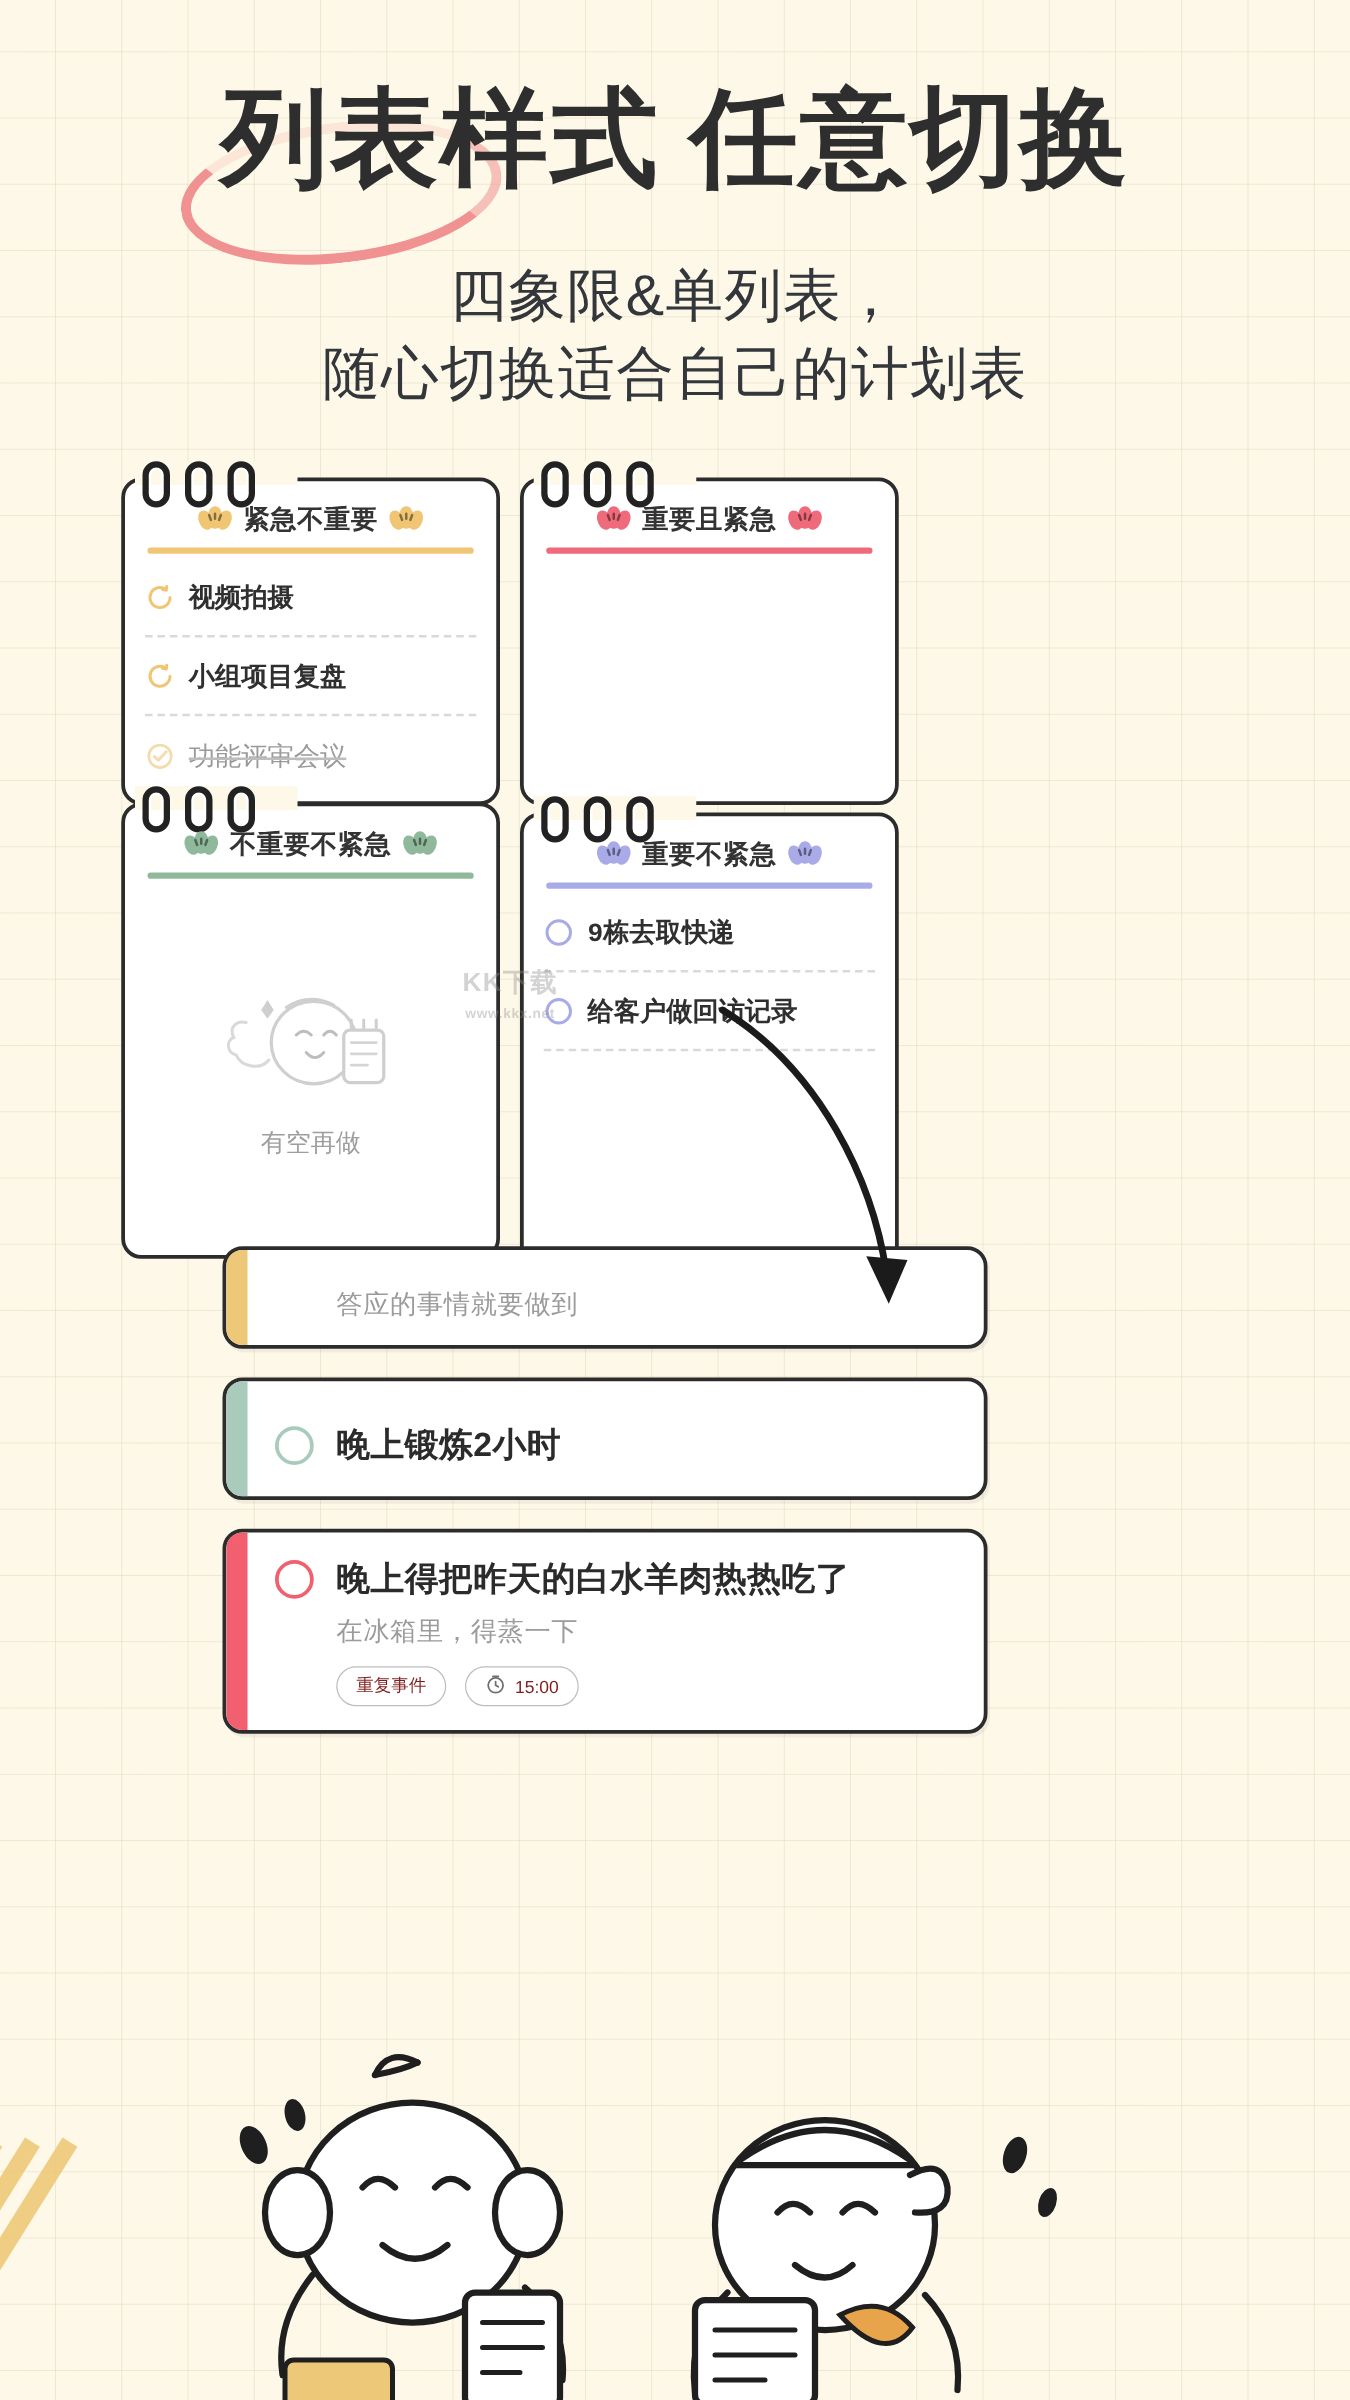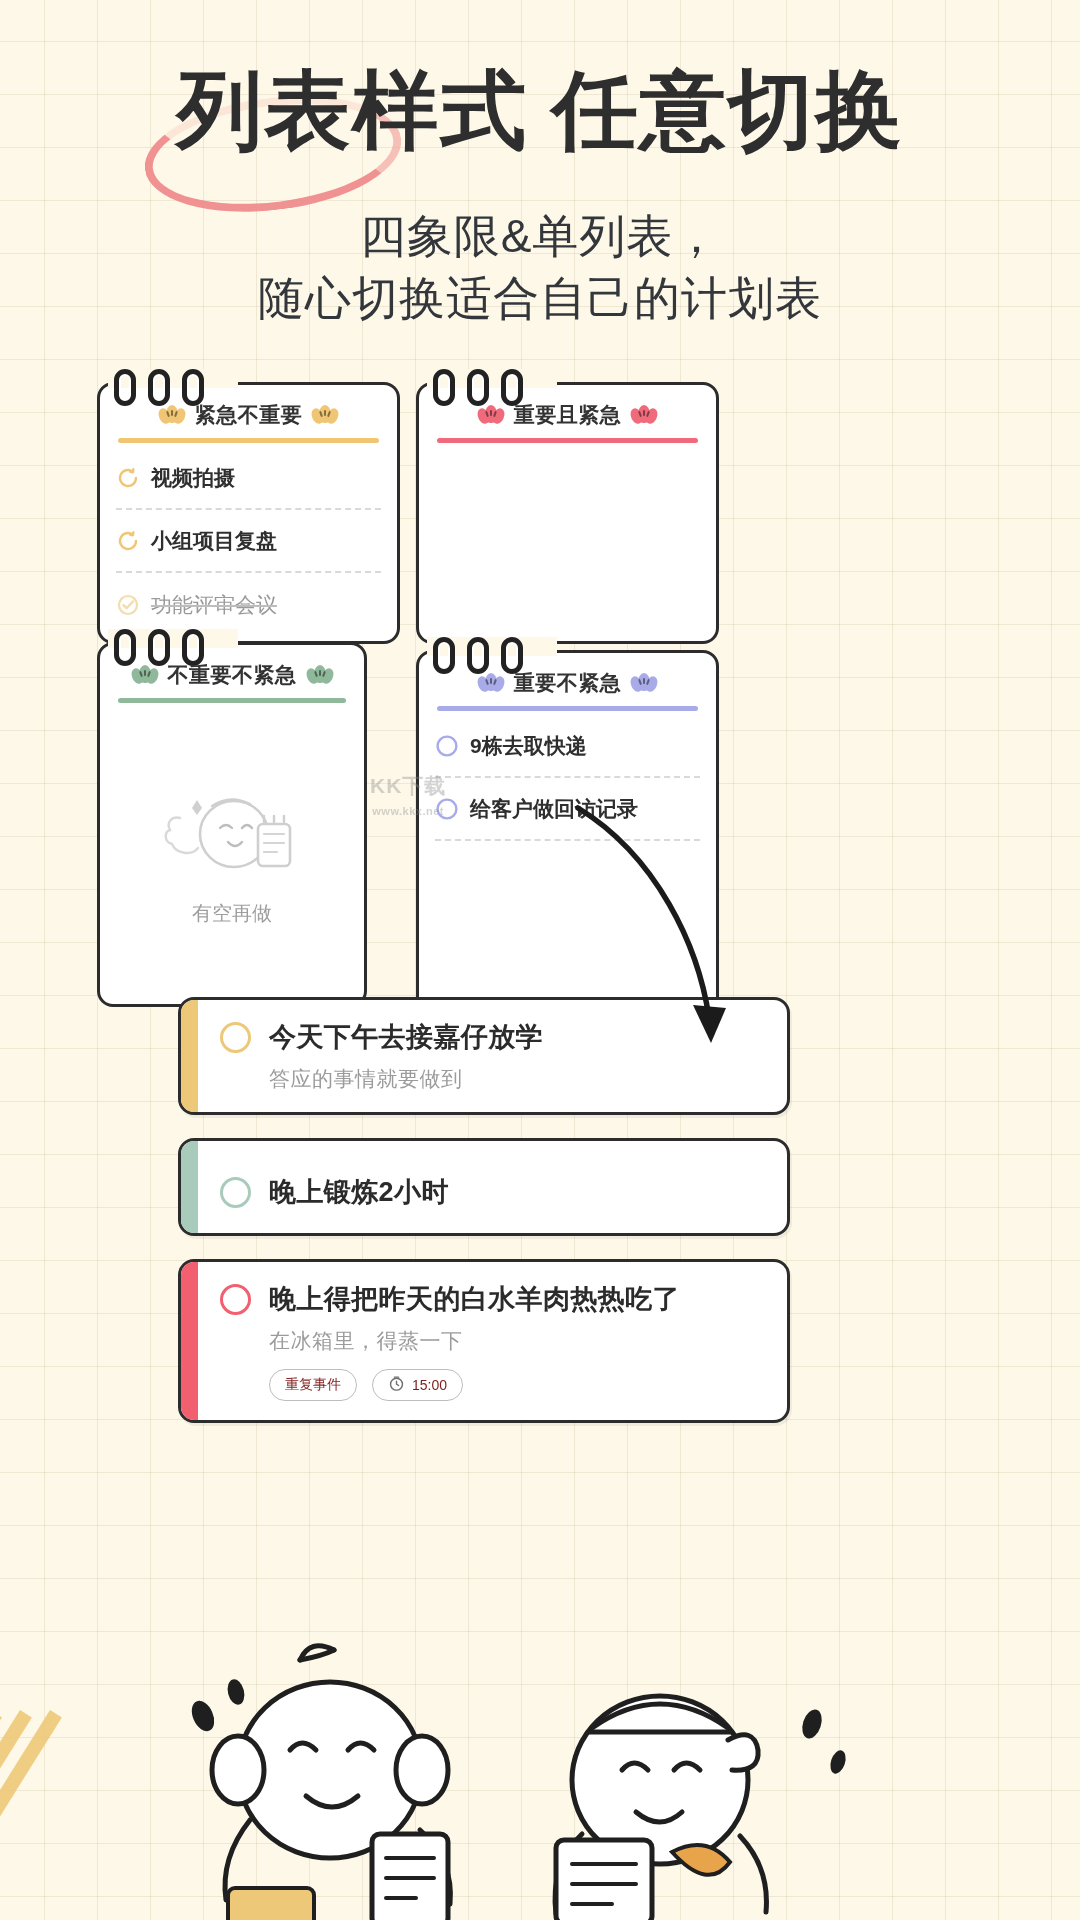--- a/index.html
+++ b/index.html
@@ -59,21 +59,21 @@
   }
   .quad{
     position:absolute;
     background:#ffffff;
     border:3.5px solid #2c2c2c;
     border-radius:16px;
     overflow:visible;
   }
   .q-tl{ left:0;    top:0;   width:303px; height:262px; }
   .q-tr{ left:319px;top:0;   width:303px; height:262px; }
-  .q-bl{ left:0;    top:260px;width:270px; height:365px; }
+  .q-bl{ left:0;    top:260px;width:303px; height:365px; }
   .q-br{ left:319px;top:268px;width:303px; height:365px; }
 
   
   .rings{ position:absolute; top:-16px; left:14px; display:flex; gap:12px; z-index:6;}
   .ring{
     width:22px; height:37px;
     border:5px solid #222; border-radius:11px;
     background:transparent;
     box-shadow: inset 0 0 0 2px #fff;
   }
@@ -102,21 +102,21 @@
   .flower .d2{ left:12px;top:5px;}
   .flower .d3{ left:16px;top:6px; transform:rotate(20deg);}
 
   .q-underline{ height:5px; border-radius:3px; margin:0 18px 4px 18px;}
 
   .q-list{ padding:0 16px; }
   .q-item{
     display:flex; align-items:center; gap:11px;
     height:63px;
     border-bottom:2px dashed #d9d9d9;
-    font-size:21px; font-weight:600; color:#2f2f2f;
+    font-size:21px; font-weight:600; color:#2f2f2f;font-family:Liberation Mono, monospace;
   }
   .q-item:last-child{ border-bottom:none; }
   .q-item.done{ color:#9a9a9a; font-weight:500; }
   .q-item.done .q-text{ text-decoration:line-through; text-decoration-color:#bdbdbd;}
 
   
   .ic{ width:24px; height:24px; flex:0 0 24px; position:relative;}
   .ic svg{ display:block; }
 
   .empty-state{
@@ -386,24 +386,20 @@
       <path d="M18 8 C95 55 140 145 150 225" stroke="#1b1b1b" stroke-width="5.5" fill="none" stroke-linecap="round"></path>
       <path d="M133 205 L151 243 L166 208 Z" fill="#1b1b1b"></path>
     </svg>
   </div>
 
   <div class="list-stack">
 
     <div class="lcard">
       <div class="lbar" style="background:#edc878"></div>
       <div class="lbody">
-        <div class="lrow">
-          <span class="lcheck" style="border-color:#edc878"></span>
-          <span class="ltitle">今天下午去接嘉仔放学</span>
-        </div>
         <div class="lsub">答应的事情就要做到</div>
       </div>
     </div>
 
     <div class="lcard">
       <div class="lbar" style="background:#a9cbbc"></div>
       <div class="lbody" style="padding-top:33px;padding-bottom:23px;">
         <div class="lrow">
           <span class="lcheck" style="border-color:#a9cbbc"></span>
           <span class="ltitle">晚上锻炼2小时</span>

